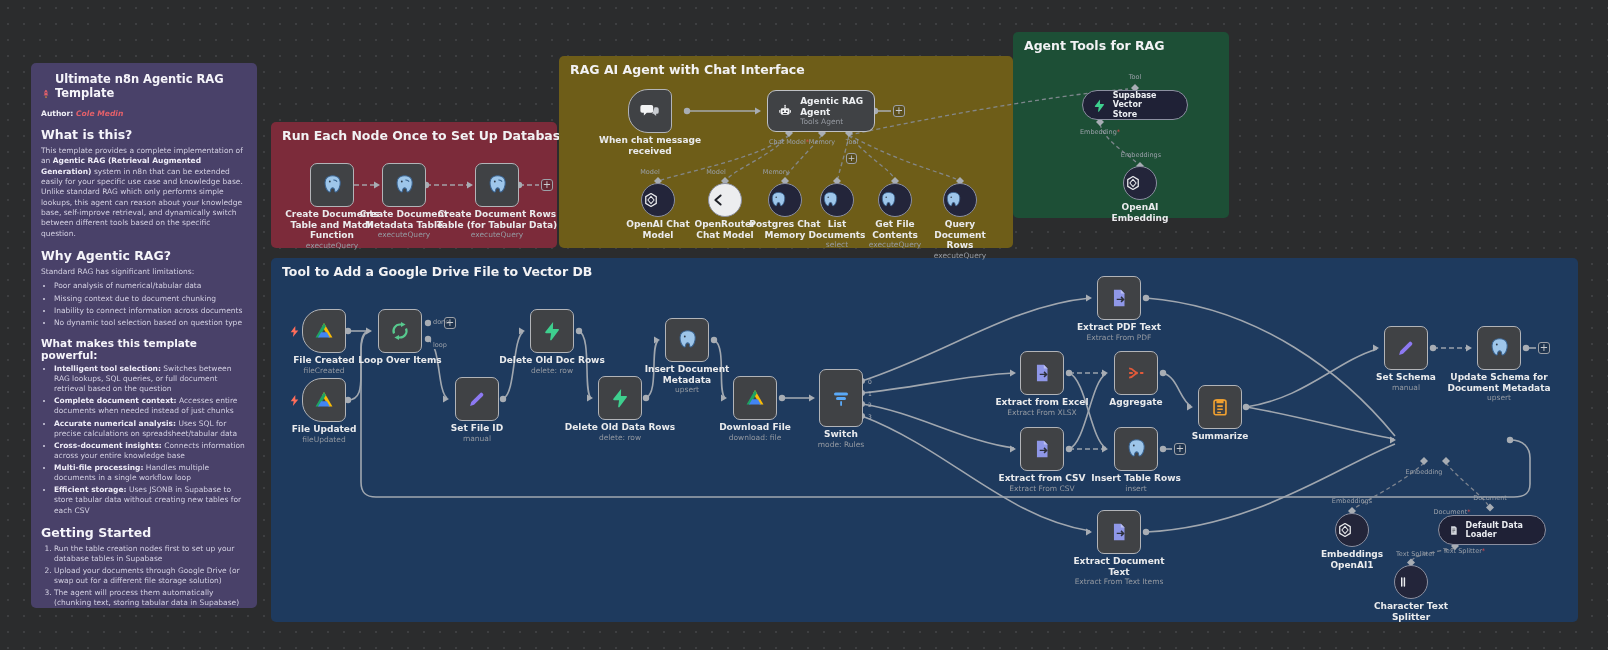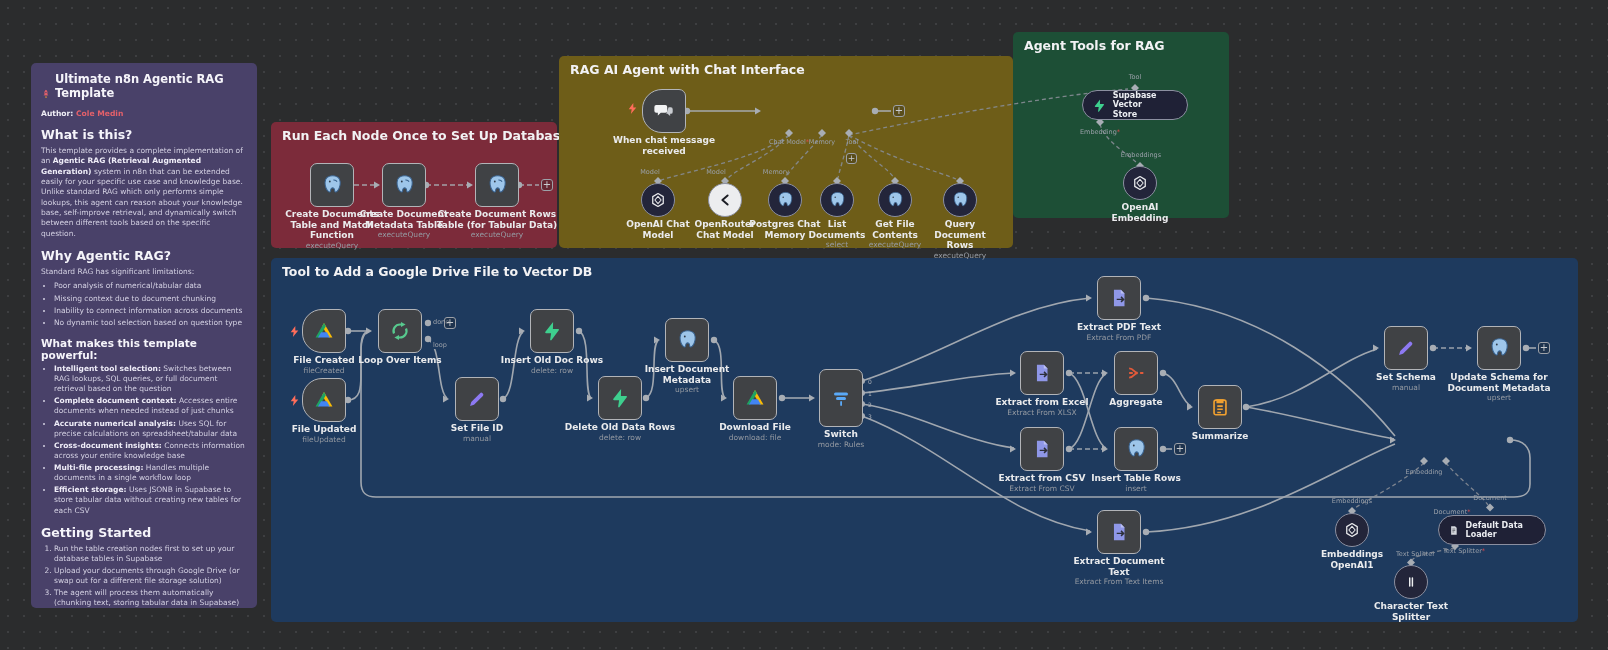--- a/index.html
+++ b/index.html
@@ -9,37 +9,37 @@
     background-size:16px 16px;
     font-family:"DejaVu Sans","Liberation Sans",sans-serif;}
   svg.wires{position:absolute;left:0;top:0;z-index:2;pointer-events:none;}
   .grp{position:absolute;border-radius:5px;z-index:1;}
   .gtitle{position:absolute;top:6px;left:11px;font-size:12.5px;font-weight:700;color:#f2f2f4;white-space:nowrap;}
   
   .sticky{position:absolute;left:31px;top:63px;width:226px;height:545px;background:#494169;border-radius:5px;
     padding:9px 10px;box-sizing:border-box;z-index:1;overflow:hidden;color:#d3d0e2;}
   .sticky h1{font-size:11.5px;font-weight:700;color:#f5f4fa;margin:0 0 9px 0;display:flex;align-items:flex-end;gap:4px;}
   .sticky .author{font-size:7.6px;font-weight:700;color:#f0eff6;margin-bottom:9px;}
-  .sticky .author a{color:#e4606a;text-decoration:none;font-weight:700;}
+  .sticky .author a{color:#e4606a;text-decoration:none;font-weight:700;font-style:italic;}
   .sticky h2{font-size:12.5px;font-weight:700;color:#f5f4fa;margin:9px 0 4px 0;}
   .sticky h3{font-size:10.5px;font-weight:700;color:#f5f4fa;margin:9px 0 3px 0;}
   .sticky p{font-size:7.5px;line-height:1.38;margin:0 0 4px 0;}
   .sticky strong{color:#efedf8;}
   .sticky ul,.sticky ol{margin:2px 0 5px 0;padding-left:13px;}
   .sticky li{font-size:7.5px;line-height:1.35;margin-bottom:2px;}
   
   .node{position:absolute;width:44px;height:44px;background:#404245;border:1.5px solid #b2b4b8;border-radius:7px;
     display:flex;align-items:center;justify-content:center;box-sizing:border-box;z-index:3;}
   .trigger{border-radius:20px 7px 7px 20px;}
   .tall{height:58px;}
   .cap{position:absolute;top:calc(100% + 3px);left:50%;transform:translateX(-50%);width:118px;text-align:center;z-index:3;}
   .nl{font-size:9px;font-weight:700;color:#eaebed;line-height:1.18;}
   .ns{font-size:7.5px;color:#959aa2;margin-top:1px;line-height:1.15;}
   .circle{position:absolute;width:34px;height:34px;border-radius:50%;background:#23253a;border:1.5px solid #8b8fa0;
-    display:flex;align-items:center;justify-content:center;box-sizing:border-box;z-index:3;}
+    display:flex;align-items:center;justify-content:flex-start;box-sizing:border-box;z-index:3;}
   .pill{position:absolute;height:30px;background:#1f2136;border:1.5px solid #8b8fa0;border-radius:15px;
     display:flex;align-items:center;gap:6px;padding:0 9px;box-sizing:border-box;z-index:3;}
   .pill .pl{font-size:8px;font-weight:700;color:#eceef2;line-height:1.15;text-align:left;}
   .agent,.wide{position:absolute;background:#404245;border:1.5px solid #bfc1c5;border-radius:9px;display:flex;
     align-items:center;gap:7px;padding:0 9px;box-sizing:border-box;z-index:3;}
   .agent .t1,.wide .t1{font-size:9px;font-weight:700;color:#eef0f2;line-height:1.2;}
   .agent .t2{font-size:7.5px;color:#9599a0;}
   .plusbtn{position:absolute;width:12px;height:12px;border:1.2px solid #9da1a8;border-radius:3px;color:#c8cbcf;
     font-size:10px;line-height:10px;text-align:center;box-sizing:border-box;z-index:3;background:rgba(30,30,32,.25);}
   .clabel{position:absolute;font-size:6.5px;color:#9aa0a9;white-space:nowrap;transform:translateX(-50%);z-index:3;}
@@ -262,27 +262,43 @@
     <div class="cap" style="width:126px;">
         <div class="nl">Create Document Rows Table (for Tabular Data)</div>
         <div class="ns">executeQuery</div>
       </div>
   </div>
   <div class="plusbtn" style="left:541px;top:179px;">+</div>
 
   <svg class="bolt" style="left:626px;top:101px;" width="13" height="15" viewBox="0 0 24 24">
       <path d="M13.5 2 L5 13.5 h5.5 L9 22 L19 10 h-5.5 Z" fill="#ff6d5a"></path>
     </svg>
-  <div class="node trigger" style="left:642px;top:89px;">
+  <div class="node trigger" style="left:628px;top:89px;">
     <svg width="22" height="22" viewBox="0 0 24 24">
         <path d="M3.5 5.5 h10 a2 2 0 0 1 2 2 v4.5 a2 2 0 0 1 -2 2 h-5 l-3.2 2.8 v-2.8 h-1.8 a2 2 0 0 1 -2 -2 V7.5 a2 2 0 0 1 2 -2 Z" fill="#f2f3f4"></path>
         <path d="M17 8 h2.5 a2 2 0 0 1 2 2 v3 a2 2 0 0 1 -2 2 h-.8 v2.4 l-2.8 -2.4 h-1.4" fill="#c9ccd1"></path>
       </svg>
     <div class="cap" style="width:104px;">
         <div class="nl">When chat message received</div>
+      </div>
+  </div>
+  <div class="agent" style="left:767px;top:90px;width:108px;height:42px;">
+    <svg width="24" height="24" viewBox="0 0 24 24">
+        <rect x="5.5" y="8" width="13" height="9.5" rx="2.2" fill="#f2f3f4"></rect>
+        <rect x="10.9" y="4.8" width="2.2" height="3" rx="1" fill="#f2f3f4"></rect>
+        <circle cx="12" cy="4" r="1.2" fill="#f2f3f4"></circle>
+        <circle cx="9.3" cy="12.2" r="1.3" fill="#33353a"></circle>
+        <circle cx="14.7" cy="12.2" r="1.3" fill="#33353a"></circle>
+        <rect x="8.8" y="15" width="6.4" height="1.3" rx=".6" fill="#33353a"></rect>
+        <rect x="3.3" y="10.5" width="1.7" height="4" rx=".8" fill="#f2f3f4"></rect>
+        <rect x="19" y="10.5" width="1.7" height="4" rx=".8" fill="#f2f3f4"></rect>
+      </svg>
+    <div>
+        <div class="t1">Agentic RAG Agent</div>
+        <div class="t2">Tools Agent</div>
       </div>
   </div>
   <div class="plusbtn" style="left:893px;top:105px;">+</div>
   <div class="plusbtn" style="left:846px;top:153px;width:11px;height:11px;font-size:9px;line-height:9px;">+</div>
   <div class="clabel" style="left:789px;top:138px;"><span>Chat Model</span><span class="req">*</span></div>
   <div class="clabel" style="left:822px;top:138px;">Memory</div>
   <div class="clabel" style="left:852px;top:138px;">Tool</div>
   <div class="clabel" style="left:650px;top:168px;">Model</div>
   <div class="clabel" style="left:716px;top:168px;">Model</div>
   <div class="clabel" style="left:776px;top:168px;">Memory</div>
@@ -412,21 +428,21 @@
     <div class="cap">
         <div class="nl">Set File ID</div>
         <div class="ns">manual</div>
       </div>
   </div>
   <div class="node" style="left:530px;top:309px;">
     <svg width="22" height="22" viewBox="0 0 24 24">
         <path d="M13.2 2.2 L4.8 12.9 C4.3 13.5 4.7 14.4 5.5 14.4 H11 L10 21.3 C9.9 22.2 11 22.6 11.5 21.9 L19.4 11.2 C19.9 10.5 19.4 9.7 18.6 9.7 H13 Z" fill="#3ecf8e"></path>
       </svg>
     <div class="cap">
-        <div class="nl">Insert Old Doc Rows</div>
+        <div class="nl">Delete Old Doc Rows</div>
         <div class="ns">delete: row</div>
       </div>
   </div>
   <div class="node" style="left:598px;top:376px;">
     <svg width="22" height="22" viewBox="0 0 24 24">
         <path d="M13.2 2.2 L4.8 12.9 C4.3 13.5 4.7 14.4 5.5 14.4 H11 L10 21.3 C9.9 22.2 11 22.6 11.5 21.9 L19.4 11.2 C19.9 10.5 19.4 9.7 18.6 9.7 H13 Z" fill="#3ecf8e"></path>
       </svg>
     <div class="cap">
         <div class="nl">Delete Old Data Rows</div>
         <div class="ns">delete: row</div>

